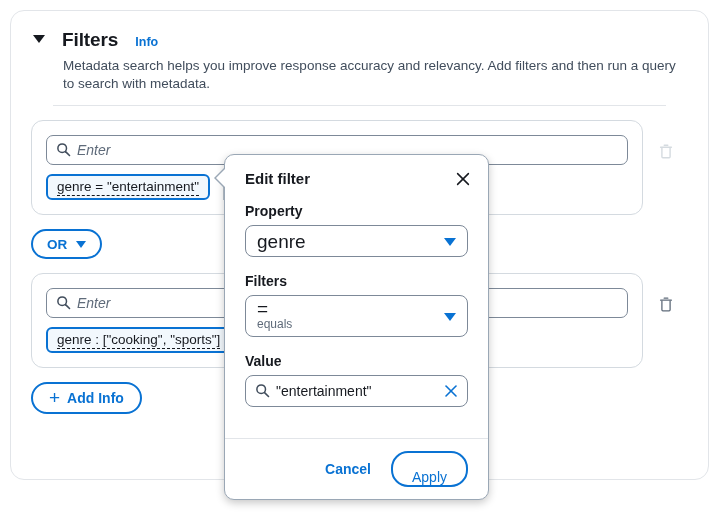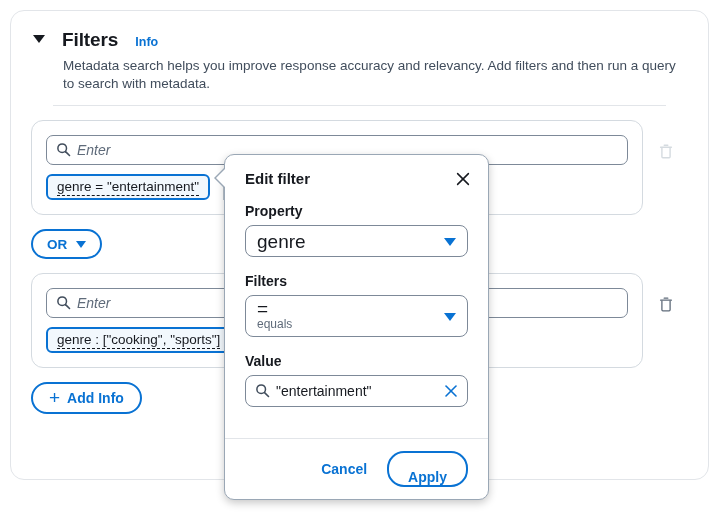--- a/index.html
+++ b/index.html
@@ -313,21 +313,21 @@
     cursor: pointer;
     font-family: "Liberation Sans", sans-serif;
     padding: 6px 4px;
   }
   .primary-btn {
     background: #ffffff;
     border: 2px solid #0972d3;
     border-radius: 17px;
     color: #0972d3;
     font-size: 14px;
-    font-weight: bold;
+    font-weight: normal;
     height: 32px;
     padding: 16px 19px;
     cursor: pointer;
     font-family: "Liberation Sans", sans-serif;
   }
 </style>
 </head>
 <body>
 
 <div class="card">

